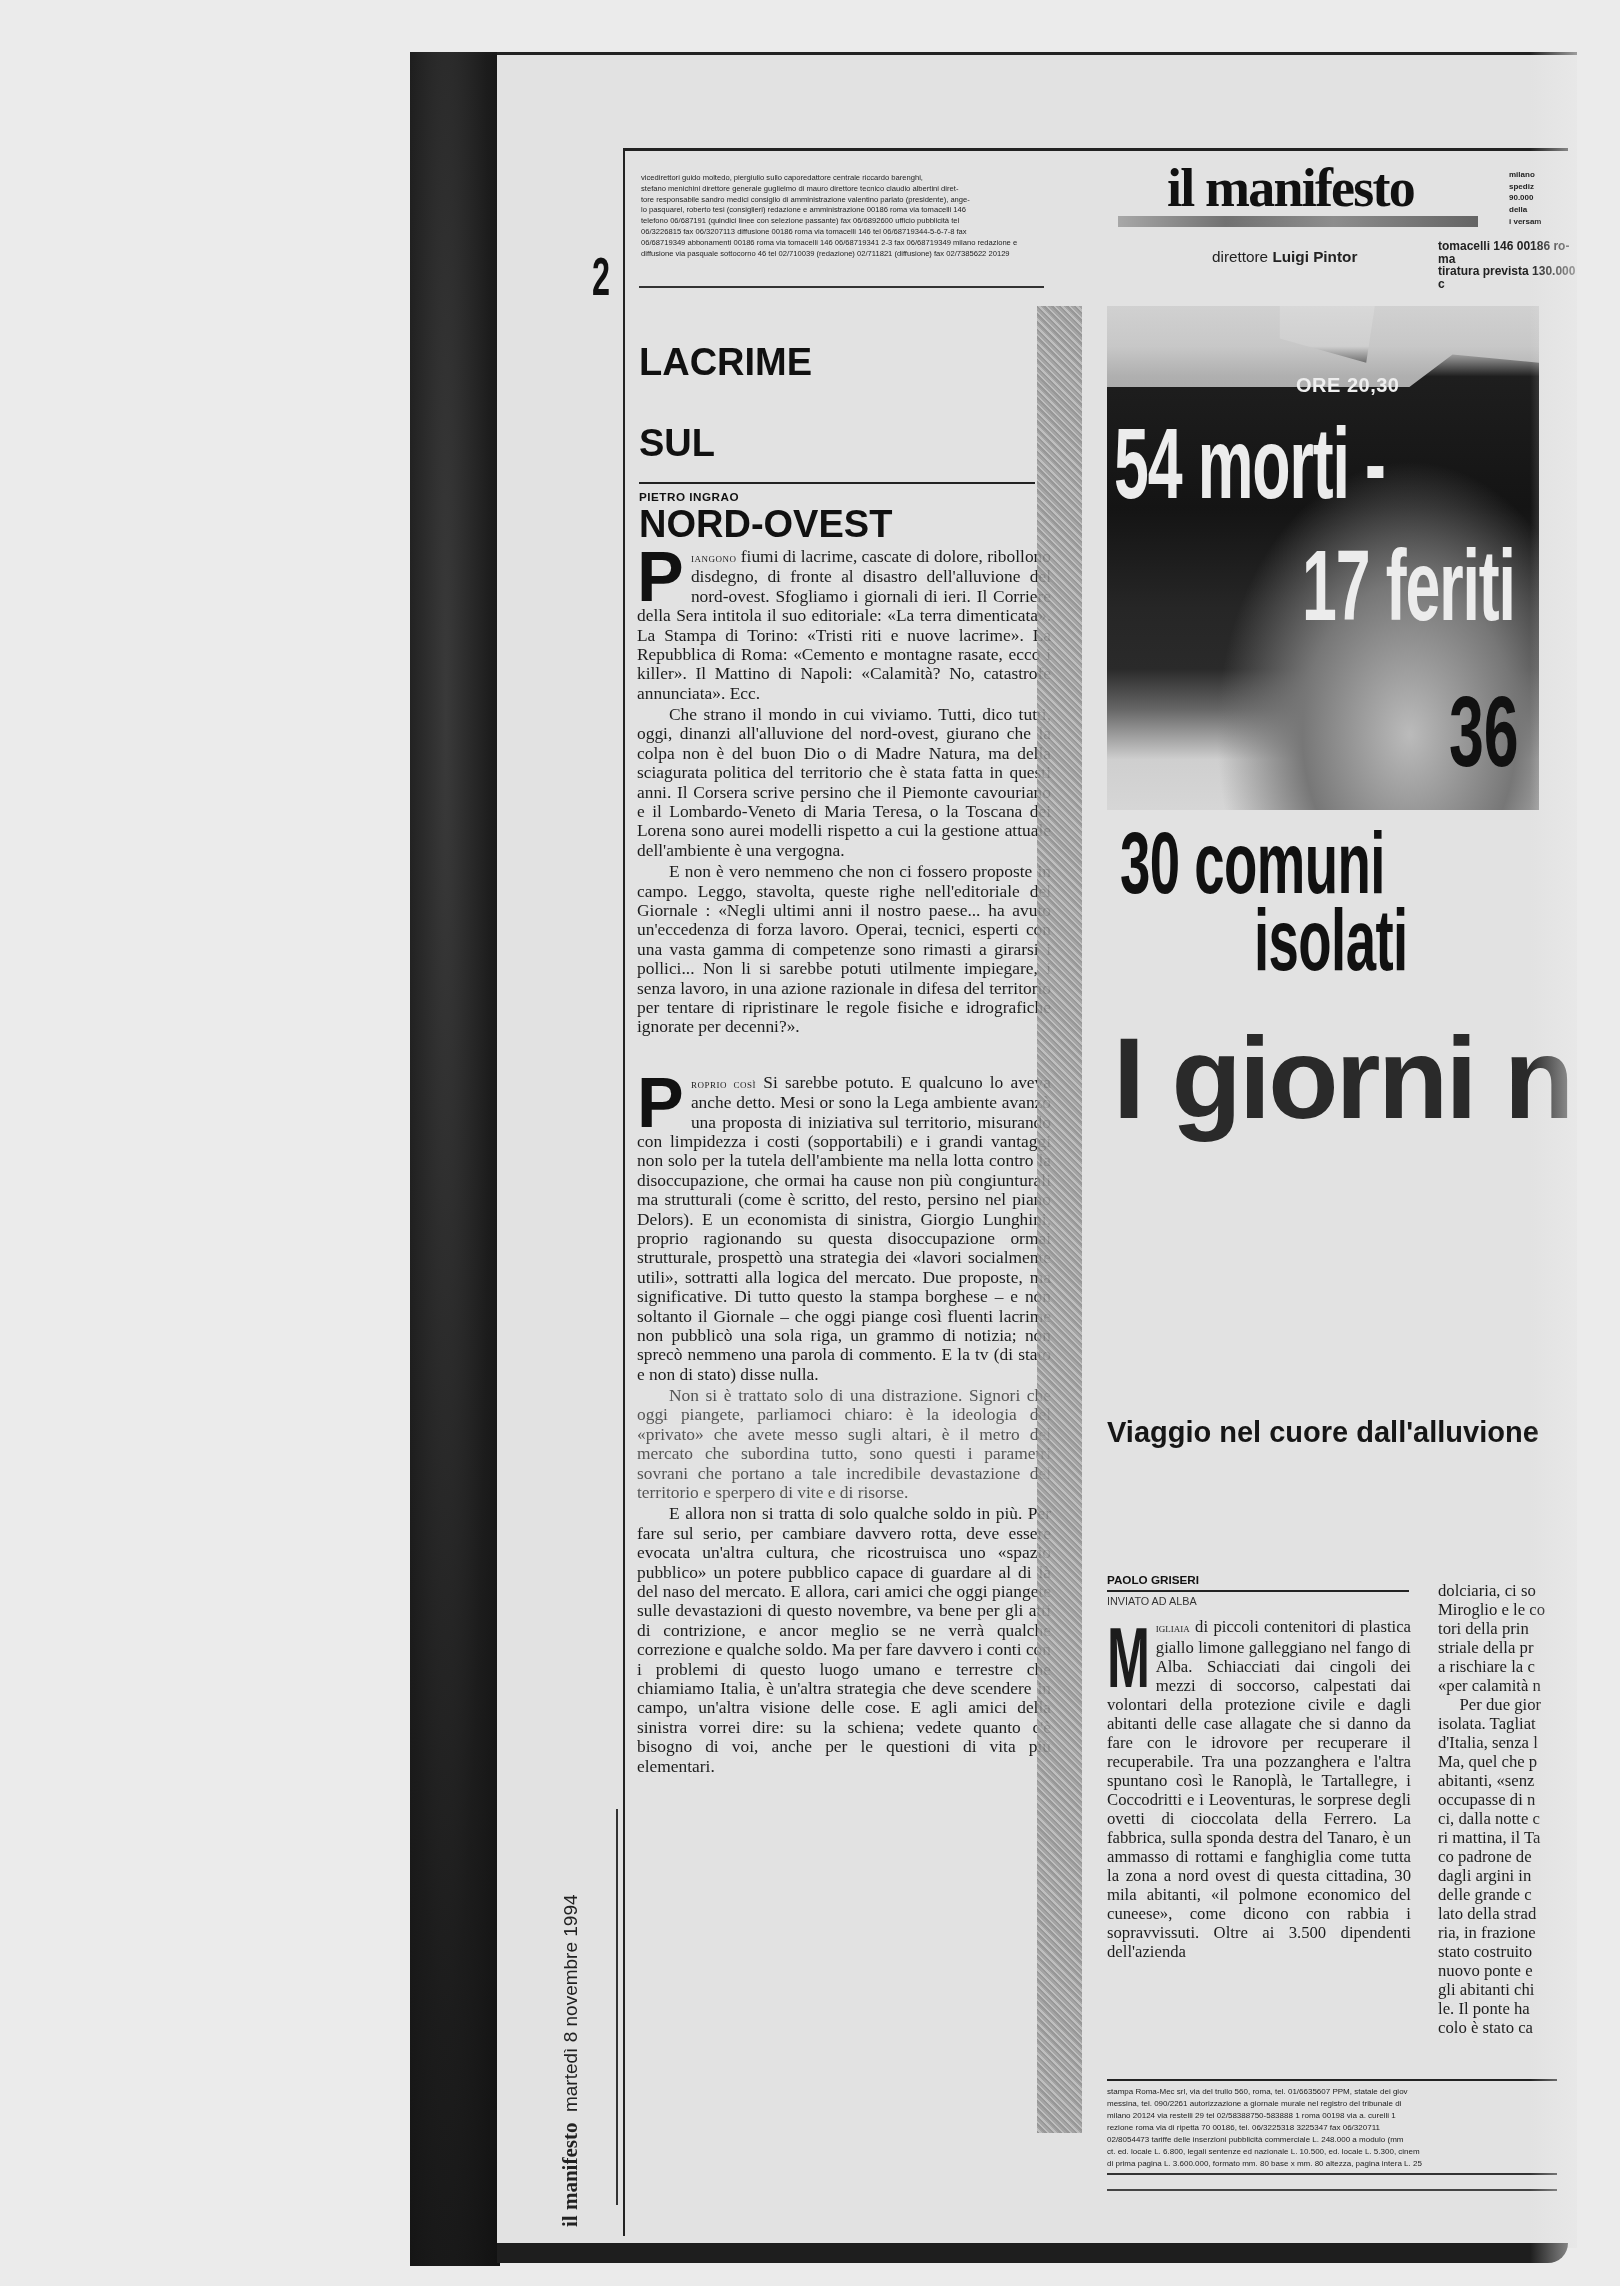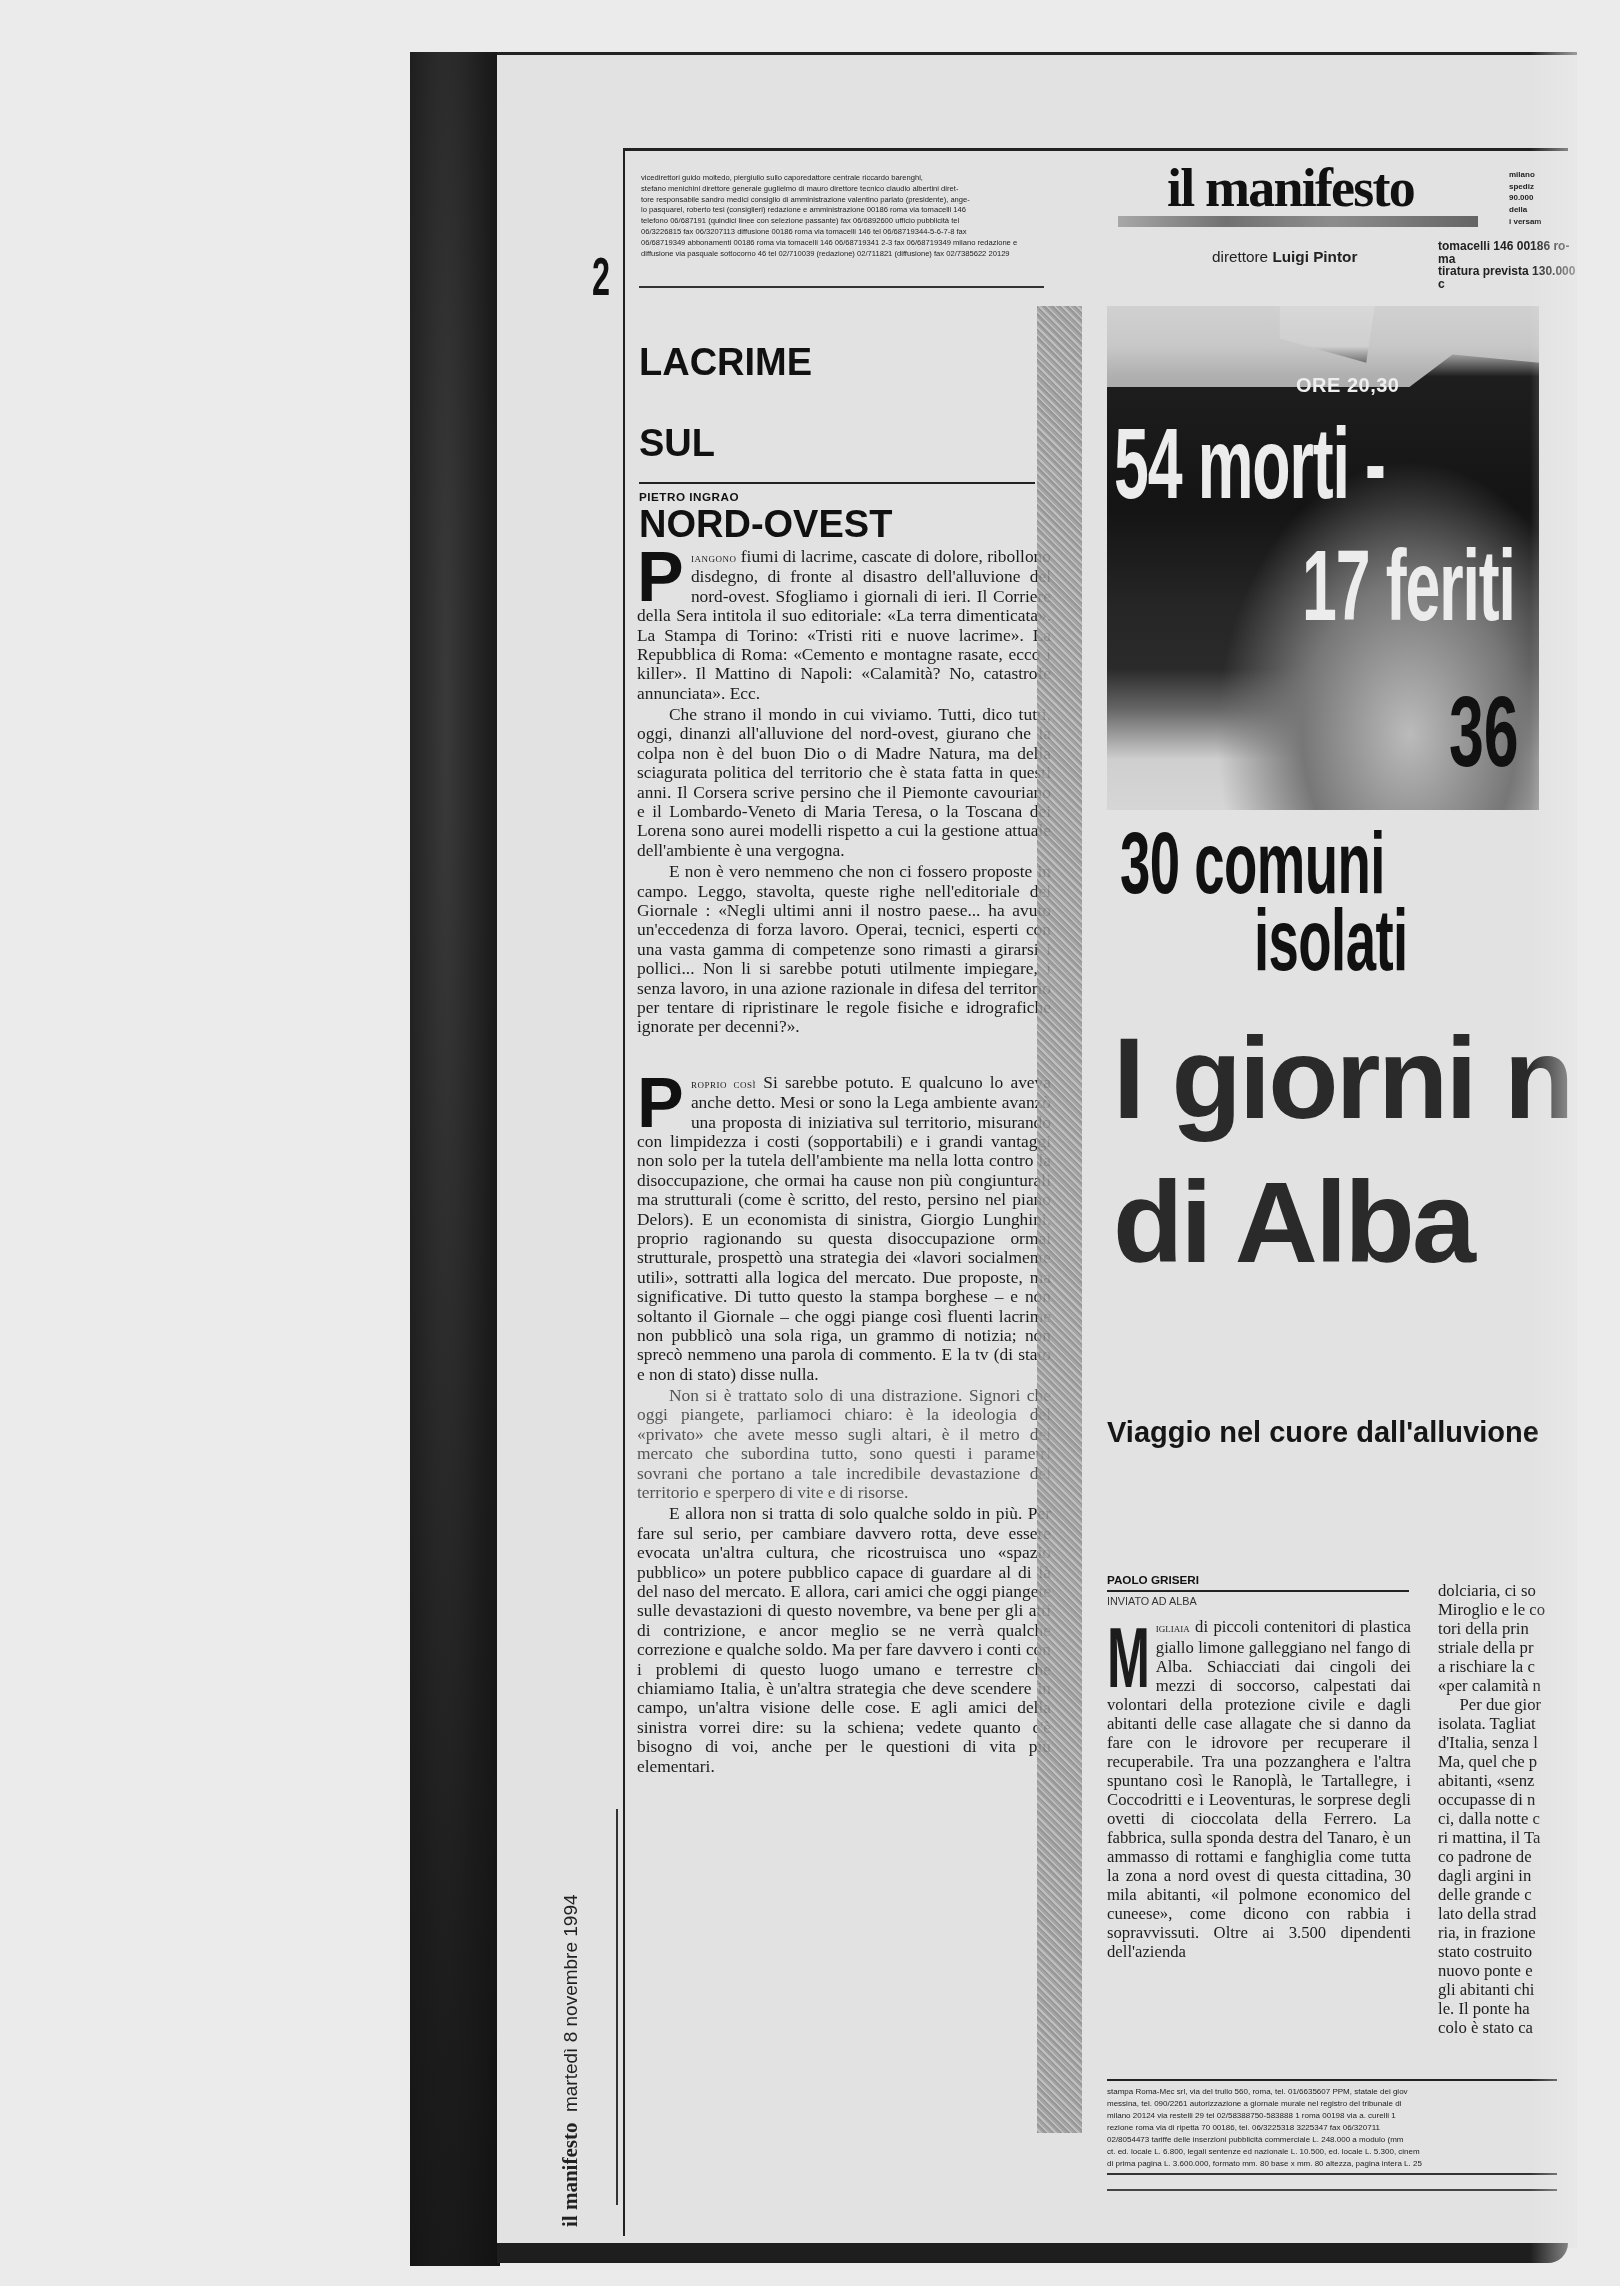--- a/index.html
+++ b/index.html
@@ -193,21 +193,20 @@
 <div class="headline-2">17 feriti</div>
 <div class="headline-3">36</div>
 
 <div class="comuni">
   <span>30 comuni</span>
   <span class="indent">isolati</span>
 </div>
 
 <div class="giorni">
   <div>I giorni n</div>
-  <div>di Alba</div>
 </div>
 
 <div class="subhead">
   <span>Viaggio nel cuore dall'alluvione</span>
 </div>
 
 <div class="byline2">PAOLO GRISERI</div>
 <div class="byline2-rule"></div>
 <div class="dateline2">INVIATO AD ALBA</div>
 

